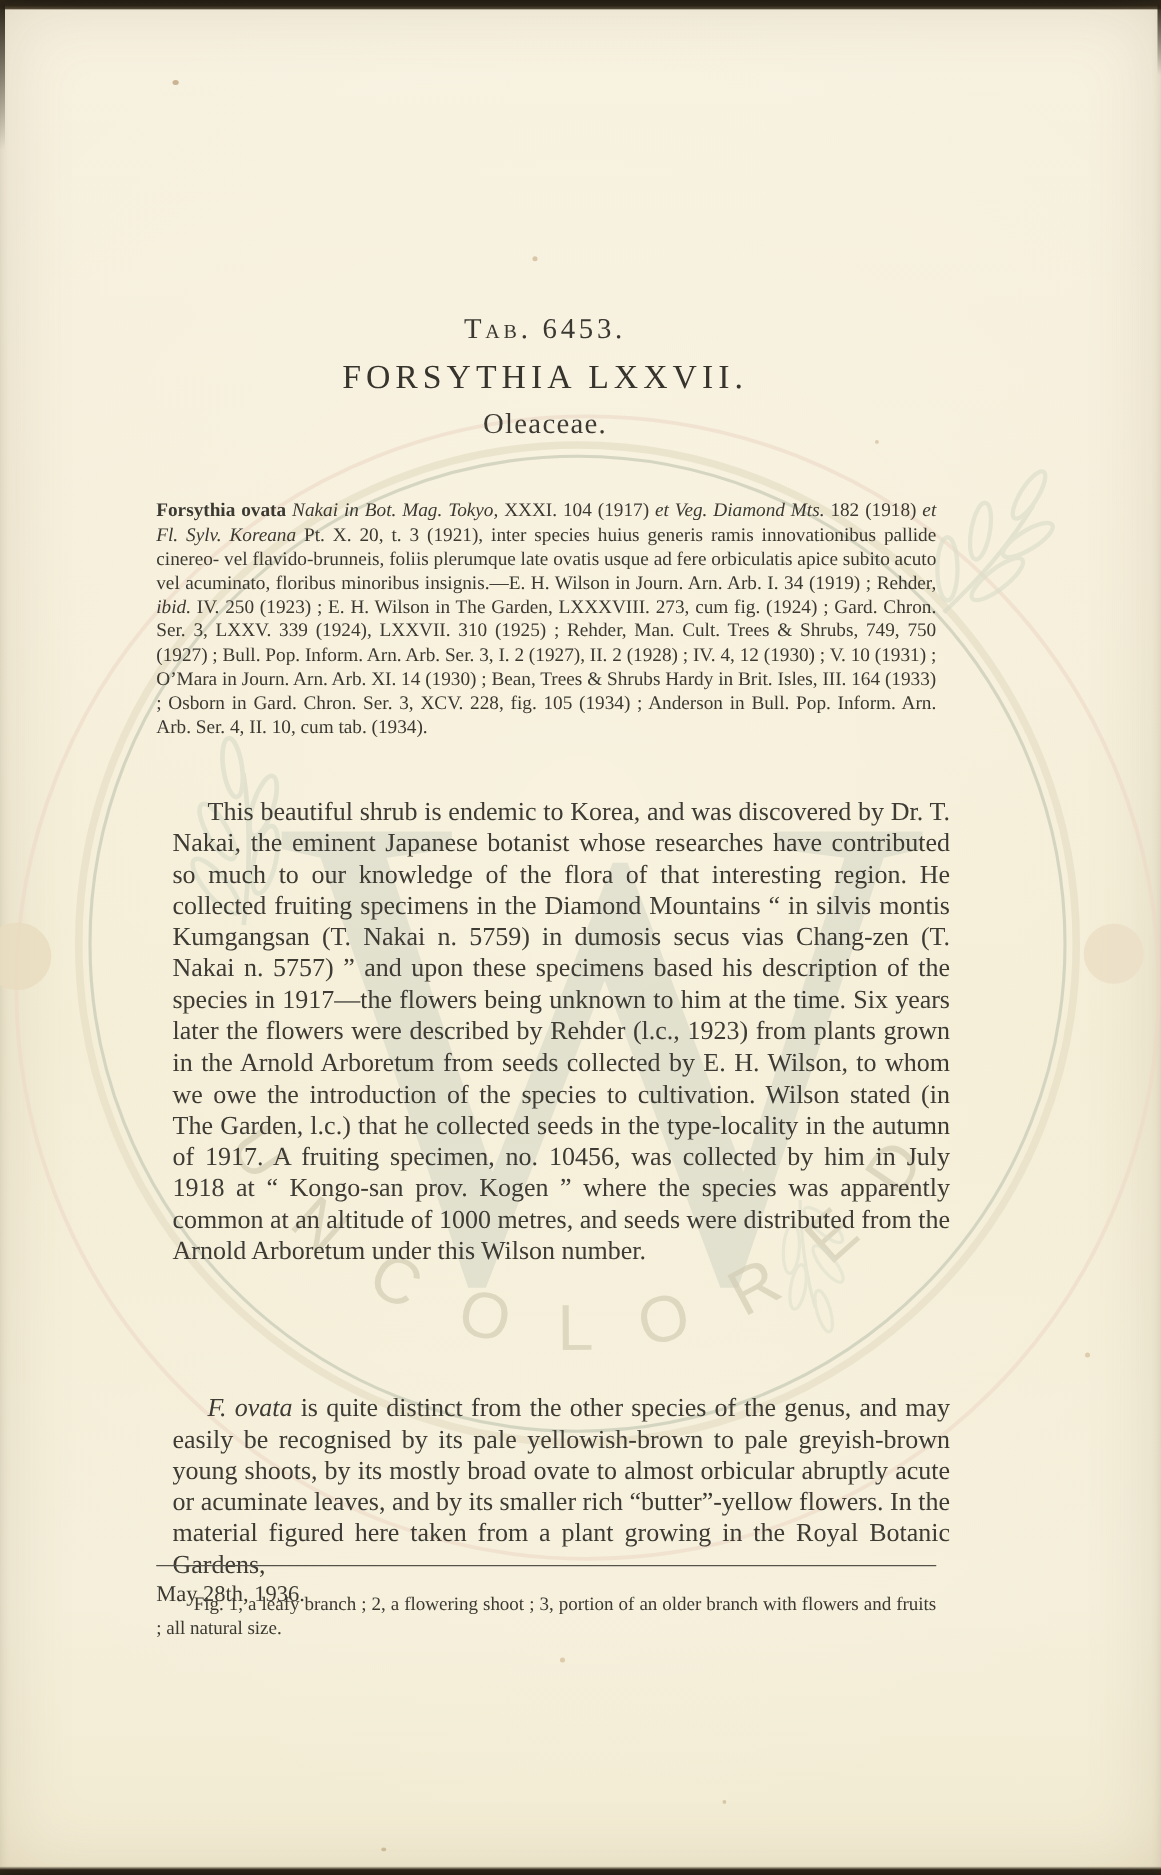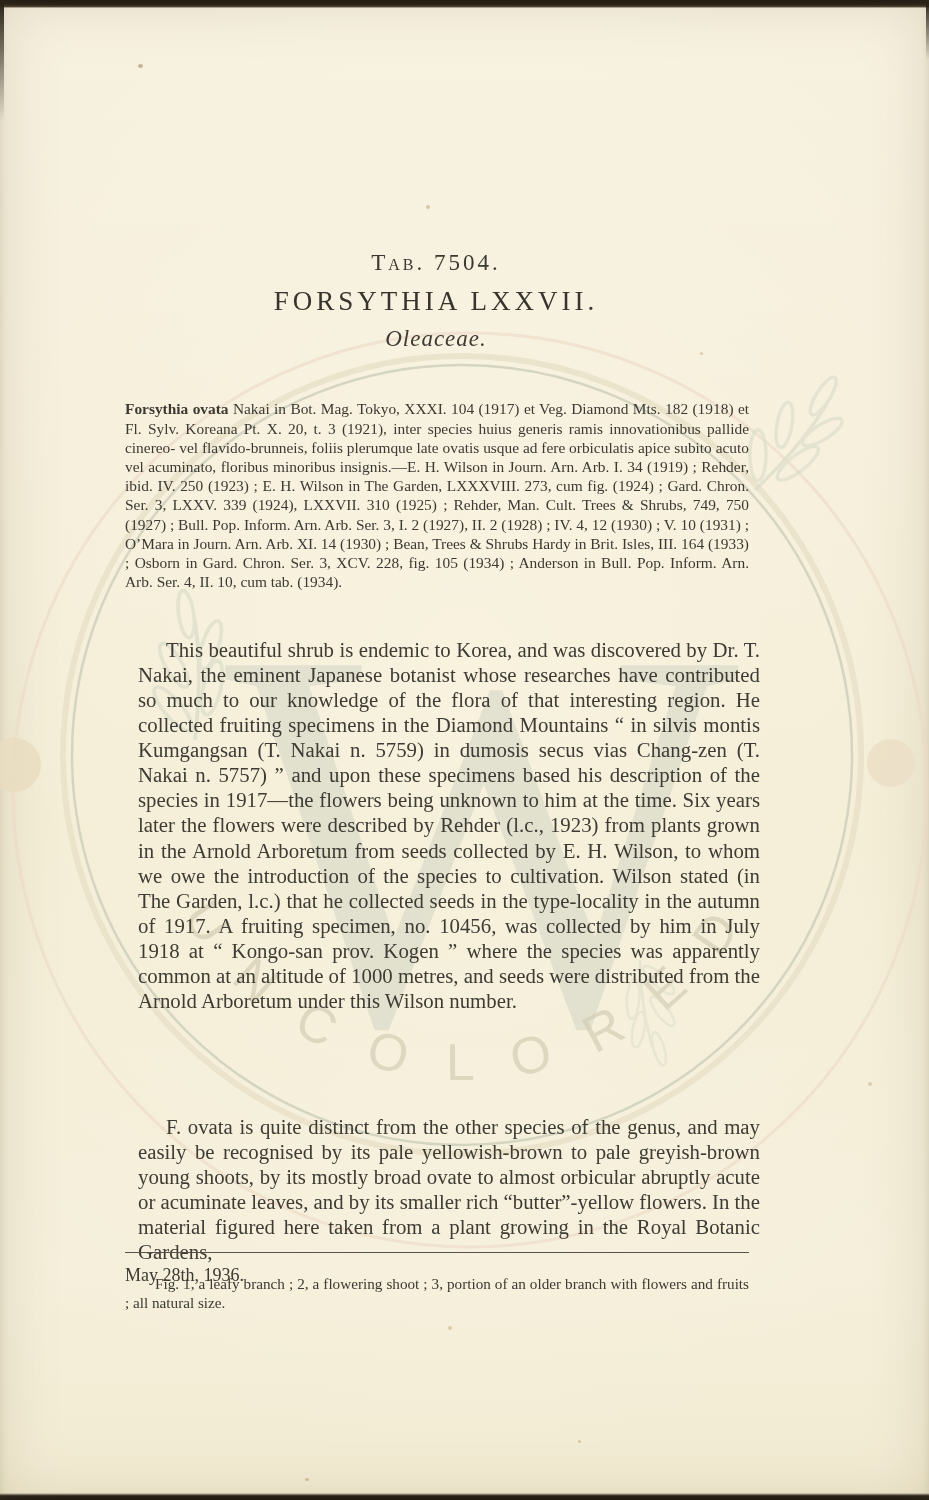--- a/index.html
+++ b/index.html
@@ -30,21 +30,21 @@
   .watermark{position:absolute;left:0;top:0;z-index:1;pointer-events:none;}
 
   
   .speck{position:absolute;border-radius:50%;pointer-events:none;}
 
   
   .textlayer{position:absolute;inset:0;z-index:2;}
   .heading{position:absolute;left:125px;width:622px;text-align:center;}
   .tab-no{top:250px;font-size:23px;letter-spacing:3px;font-variant:small-caps;color:#3a3831;}
   .species{top:286px;font-size:27px;letter-spacing:4px;color:#36342d;}
-  .family{top:326px;font-size:23px;font-style:italic;letter-spacing:1px;}
+  .family{top:326px;font-size:23px;letter-spacing:1px;}
 
   .citation{
     position:absolute;left:125px;top:384px;width:624px;
     font-size:15.4px;line-height:19.2px;text-align:justify;color:#3b3932;
   }
   .body-para{
     position:absolute;left:138px;width:622px;
     font-size:20.8px;line-height:25.1px;text-align:justify;
     text-indent:28px;color:#3d3b34;
   }
@@ -53,21 +53,21 @@
 
   .foot-rule{position:absolute;left:125px;top:1252px;width:624px;height:0;
     border-top:1.4px solid #55524a;}
   .fig-caption{
     position:absolute;left:125px;top:1259px;width:624px;
     font-size:15.2px;line-height:19px;text-align:justify;text-indent:30px;color:#3b3932;
   }
   .plate-date{position:absolute;left:125px;top:1265px;font-size:18px;color:#3b3932;}
 
   .seg-bold{font-weight:bold;font-family:Liberation Serif, serif;}
-  .seg-italic{}
+  .seg-italic{font-style:italic;}
   .seg-normal{font-style:normal;font-family:Liberation Serif, serif;}
 </style>
 </head>
 <body>
 
 <div class="page">
 
   <svg class="watermark" width="929" height="1500" viewBox="0 0 929 1500">
     <defs>
       <g id="sprig">
@@ -102,21 +102,21 @@
   <div class="speck" style="left:138px;top:64px;width:5px;height:4px;background:rgba(146,104,52,.45)"></div>
   <div class="speck" style="left:426px;top:205px;width:4px;height:4px;background:rgba(160,120,60,.35)"></div>
   <div class="speck" style="left:700px;top:352px;width:3px;height:3px;background:rgba(160,120,60,.3)"></div>
   <div class="speck" style="left:868px;top:1082px;width:4px;height:4px;background:rgba(170,125,70,.3)"></div>
   <div class="speck" style="left:305px;top:1478px;width:4px;height:3px;background:rgba(150,110,55,.35)"></div>
   <div class="speck" style="left:578px;top:1440px;width:3px;height:3px;background:rgba(150,110,55,.3)"></div>
   <div class="speck" style="left:448px;top:1326px;width:4px;height:4px;background:rgba(165,120,60,.3)"></div>
 
   <div class="textlayer">
 
-    <div class="heading tab-no">Tab. 7504.</div>
+    <div class="heading tab-no">Tab. 6453.</div>
     <div class="heading species">FORSYTHIA LXXVII.</div>
     <div class="heading family">Oleaceae.</div>
 
     <p class="citation"><span class="seg-bold">Forsythia ovata </span><span class="seg-italic">Nakai in Bot. Mag. Tokyo,</span><span class="seg-normal"> XXXI. 104 (1917) </span><span class="seg-italic">et Veg. Diamond Mts.</span><span class="seg-normal"> 182 (1918) </span><span class="seg-italic">et Fl. Sylv. Koreana</span><span class="seg-normal"> Pt. X. 20, t. 3 (1921), inter species huius generis ramis innovationibus pallide cinereo- vel flavido-brunneis, foliis plerumque late ovatis usque ad fere orbiculatis apice subito acuto vel acuminato, floribus minoribus insignis.—E. H. Wilson in Journ. Arn. Arb. I. 34 (1919) ;  Rehder, </span><span class="seg-italic">ibid.</span><span class="seg-normal"> IV. 250 (1923) ;  E. H. Wilson in The Garden, LXXXVIII. 273, cum fig. (1924) ;  Gard. Chron. Ser. 3, LXXV. 339 (1924), LXXVII. 310 (1925) ;  Rehder, Man. Cult. Trees &amp; Shrubs, 749, 750 (1927) ;  Bull. Pop. Inform. Arn. Arb. Ser. 3, I. 2 (1927), II. 2 (1928) ;  IV. 4, 12 (1930) ;  V. 10 (1931) ;  O’Mara in Journ. Arn. Arb. XI. 14 (1930) ;  Bean, Trees &amp; Shrubs Hardy in Brit. Isles, III. 164 (1933) ;  Osborn in Gard. Chron. Ser. 3, XCV. 228, fig. 105 (1934) ;  Anderson in Bull. Pop. Inform. Arn. Arb. Ser. 4, II. 10, cum tab. (1934).</span></p>
 
     <p class="body-para para1">This beautiful shrub is endemic to Korea, and was discovered by Dr. T. Nakai, the eminent Japanese botanist whose researches have contributed so much to our knowledge of the flora of that interesting region.  He collected fruiting specimens in the Diamond Mountains “ in silvis montis Kumgangsan (T. Nakai n. 5759) in dumosis secus vias Chang-zen (T. Nakai n. 5757) ” and upon these specimens based his description of the species in 1917—the flowers being unknown to him at the time.  Six years later the flowers were described by Rehder (l.c., 1923) from plants grown in the Arnold Arboretum from seeds collected by E. H. Wilson, to whom we owe the introduction of the species to cultivation.  Wilson stated (in The Garden, l.c.) that he collected seeds in the type-locality in the autumn of 1917. A fruiting specimen, no. 10456, was collected by him in July 1918 at “ Kongo-san prov. Kogen ” where the species was apparently common at an altitude of 1000 metres, and seeds were distributed from the Arnold Arboretum under this Wilson number.</p>
 
     <p class="body-para para2"><span class="seg-italic">F. ovata</span><span class="seg-normal"> is quite distinct from the other species of the genus, and may easily be recognised by its pale yellowish-brown to pale greyish-brown young shoots, by its mostly broad ovate to almost orbicular abruptly acute or acuminate leaves, and by its smaller rich “butter”-yellow flowers.  In the material figured here taken from a plant growing in the Royal Botanic Gardens,</span></p>
 
     <div class="foot-rule"></div>

